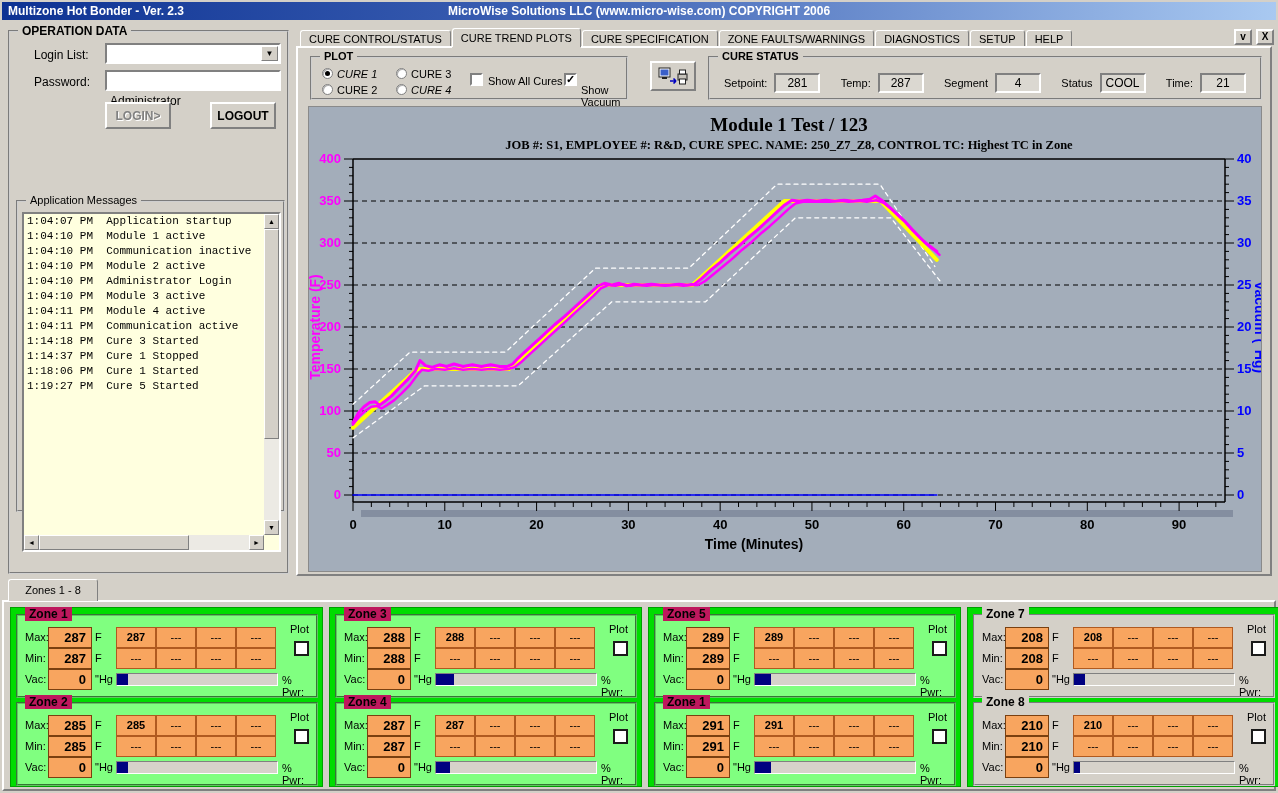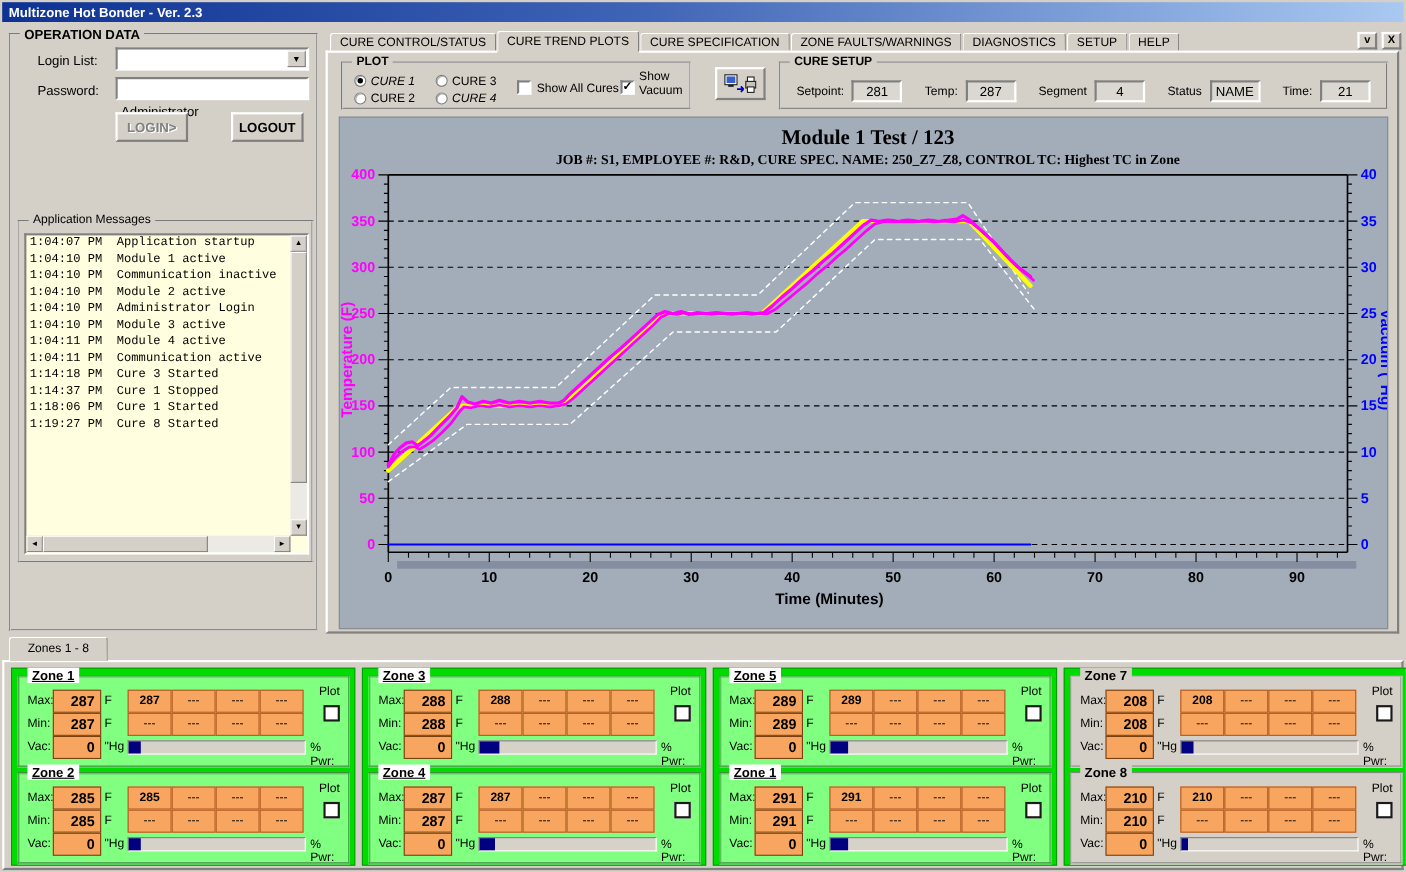--- a/index.html
+++ b/index.html
@@ -22,21 +22,21 @@
   .fldlabel { position:absolute; font-size:12px; }
   .combo { position:absolute; background:#fff; border:2px solid; border-color:#808080 #fff #fff #808080; font-size:12px; }
   .combo .cval { position:absolute; left:3px; top:2px;margin-top:47px; }
   .combo .ddbtn { position:absolute; right:1px; top:1px; bottom:1px; width:17px; background:#D4D0C8;
     border:1px solid; border-color:#fff #808080 #808080 #fff; font-size:8px; text-align:center; line-height:14px; }
   .btn { position:absolute; background:#D4D0C8; border:2px solid; border-color:#fff #808080 #808080 #fff;
     font-weight:bold; font-size:12px; text-align:center; cursor:default; }
   .btn.disabled { color:#808080; text-shadow:1px 1px 0 #fff; }
 
   #msggroup { position:absolute; left:6px; top:168px; width:269px; height:312px; border:2px groove #cfcfcf; }
-  #msglist { position:absolute; left:4px; top:10px; width:259px; height:292px; background:#FFFFDF;
+  #msglist { position:absolute; left:4px; top:10px; width:259px; height:340px; background:#FFFFDF;
     border:2px solid; border-color:#808080 #fff #fff #808080; overflow:hidden; }
   .msgline { font-family:"Liberation Mono",monospace; font-size:11px; line-height:15px; white-space:pre; padding-left:3px; }
   .sb-v { position:absolute; right:0; top:0; bottom:15px; width:15px; background:#ECEAE4; }
   .sb-h { position:absolute; left:0; right:15px; bottom:0; height:15px; background:#ECEAE4; }
   .sb-btn { position:absolute; width:15px; height:15px; background:#D4D0C8;
     border:1px solid; border-color:#fff #808080 #808080 #fff; font-size:7px; text-align:center; line-height:13px; color:#000; }
   .sb-thumb { position:absolute; background:#D4D0C8; border:1px solid; border-color:#fff #808080 #808080 #fff; }
 
   #commbox { position:absolute; left:6px; top:504px; width:269px; height:36px;
     border:2px solid; border-color:#808080 #fff #fff #808080; }
@@ -78,36 +78,37 @@
   #zonestab { left:8px; top:579px; width:90px; height:22px; background:#D4D0C8;
     border:1px solid #808080; border-bottom:none; border-top:1px solid #fff; border-left:1px solid #fff;
     border-radius:3px 3px 0 0; text-align:center; line-height:20px; font-size:11px; z-index:2; }
   #zonescontainer { left:2px; top:600px; width:1274px; height:191px; background:#D4D0C8;
     border:2px solid; border-color:#fff #808080 #808080 #fff; }
   .zpanel { position:absolute; top:5px; width:313px; height:180px; background:#00DC00; border:1px solid #00A000; }
   .zonebox { position:absolute; left:5px; width:302px; height:84px; }
   .zb-green { background:#80FF80; border:2px groove #5fc75f; }
   .zb-gray  { background:#D4D0C8; border:2px groove #cfcfcf; }
   .ztitle { position:absolute; top:-9px; left:7px; font-weight:bold; font-size:12px; padding:0 4px; }
-  .zb-green .ztitle { background:#ffffff;text-decoration:underline; }
+  .zb-green .ztitle { background:#be185d; }
   .zb-gray .ztitle { background:#D4D0C8; }
   .zlabel { position:absolute; font-size:11px; }
   .zcell { position:absolute; background:#F8A55F; border:1px solid #7a4010; font-size:11px;
     text-align:center; line-height:19px; }
   .zval { font-weight:bold; font-size:13px; text-align:right; padding-right:5px; }
   .zgridc { border:1px solid #b05a20; font-weight:bold; }
   .zcheck { position:absolute; width:15px; height:15px; background:#fff; border:2px solid #1a1a1a; }
   .zpwr-track { position:absolute; height:13px; background:#D6D2CA; border:1px solid; border-color:#808080 #fff #fff #808080; }
   .zpwr-fill { height:100%; background:#000080; }
 </style>
 </head>
 <body>
 
 <div class="abs titlebar">
   <span class="ttl">Multizone Hot Bonder - Ver. 2.3</span>
+  <span class="ctr">MicroWise Solutions LLC (www.micro-wise.com)  COPYRIGHT 2006</span>
 </div>
 
 <div id="opgroup" class="abs groupbox">
   <span class="gb-label" style="font-size:12px">OPERATION DATA</span>
 
   <span class="fldlabel" style="left:24px;top:16px">Login List:</span>
   <div class="combo" style="left:95px;top:11px;width:176px;height:21px">
     <span class="cval">Administrator</span>
     <span class="ddbtn">▼</span>
   </div>
@@ -135,21 +136,21 @@
         <div class="msgline">1:04:10 PM  Module 1 active</div>
         <div class="msgline">1:04:10 PM  Communication inactive</div>
         <div class="msgline">1:04:10 PM  Module 2 active</div>
         <div class="msgline">1:04:10 PM  Administrator Login</div>
         <div class="msgline">1:04:10 PM  Module 3 active</div>
         <div class="msgline">1:04:11 PM  Module 4 active</div>
         <div class="msgline">1:04:11 PM  Communication active</div>
         <div class="msgline">1:14:18 PM  Cure 3 Started</div>
         <div class="msgline">1:14:37 PM  Cure 1 Stopped</div>
         <div class="msgline">1:18:06 PM  Cure 1 Started</div>
-        <div class="msgline">1:19:27 PM  Cure 8 Started</div>
+        <div class="msgline">1:19:27 PM  Cure 5 Started</div>
       </div>
   </div>
 
 </div>
 
 <div id="tabrow" class="abs">
     <div class="tab">CURE CONTROL/STATUS</div>
     <div class="tab active">CURE TREND PLOTS</div>
     <div class="tab">CURE SPECIFICATION</div>
     <div class="tab">ZONE FAULTS/WARNINGS</div>
@@ -160,21 +161,21 @@
 <div class="winbtn" style="left:1234px;top:29px">v</div>
 <div class="winbtn" style="left:1256px;top:29px">X</div>
 
 <div id="tabpage" class="abs">
 
   <div id="plotgroup">
     <span class="gb-label" style="font-size:11px">PLOT</span>
     <span class="checkbox" style="left:158px;top:15px"></span>
     <span class="rlabel" style="left:176px;top:17px">Show All Cures</span>
     <span class="checkbox" style="left:252px;top:15px">✓</span>
-    <span class="rlabel" style="left:269px;top:6px;width:46px;line-height:12px">Show Vacuum</span>
+    <span class="rlabel" style="left:269px;top:26px;width:46px;line-height:12px">Show Vacuum</span>
   <span class="radio sel" style="left: 10px; top: 10px;"></span>
       <span class="rlabel" style="left: 25px; top: 10px; font-style: italic;">CURE 1</span>
       <span class="radio" style="left: 10px; top: 26px;"></span>
       <span class="rlabel" style="left: 25px; top: 26px;">CURE 2</span>
       <span class="radio" style="left: 84px; top: 10px;"></span>
       <span class="rlabel" style="left: 99px; top: 10px;">CURE 3</span>
       <span class="radio" style="left: 84px; top: 26px;"></span>
       <span class="rlabel" style="left: 99px; top: 26px; font-style: italic;">CURE 4</span>
     </div>
 
@@ -184,36 +185,36 @@
       <rect x="2.5" y="3.5" width="8" height="6" fill="#3a5fc8"></rect>
       <rect x="4" y="11" width="5" height="2" fill="#222"></rect>
       <path d="M12 15 h6 M18 15 l-2.5 -2.5 M18 15 l-2.5 2.5" stroke="#0000c0" fill="none" stroke-width="1.6"></path>
       <rect x="20" y="8" width="9" height="6" fill="#c8c4bc" stroke="#222"></rect>
       <rect x="21.5" y="4" width="6" height="4" fill="#fff" stroke="#222"></rect>
       <rect x="21.5" y="13" width="6" height="5" fill="#fff" stroke="#222"></rect>
     </svg>
   </div>
 
   <div id="csgroup">
-    <span class="gb-label" style="font-size:11px">CURE SETUP</span>
+    <span class="gb-label" style="font-size:11px">CURE STATUS</span>
   <div class="csfield">
         <span class="lab">Setpoint:</span>
         <span class="val">281</span>
       </div>
       <div class="csfield">
         <span class="lab">Temp:</span>
         <span class="val">287</span>
       </div>
       <div class="csfield">
         <span class="lab">Segment</span>
         <span class="val">4</span>
       </div>
       <div class="csfield">
         <span class="lab">Status</span>
-        <span class="val">NAME</span>
+        <span class="val">COOL</span>
       </div>
       <div class="csfield">
         <span class="lab">Time:</span>
         <span class="val">21</span>
       </div>
     </div>
 
   <div id="chart" style="background: rgb(163, 173, 186);"><svg width="952" height="464" font-family="Liberation Sans, sans-serif">
         <text x="480" y="24" text-anchor="middle" font-family="Liberation Serif, serif" font-size="19" font-weight="bold">Module 1 Test / 123</text>
         <text x="480" y="42" text-anchor="middle" font-family="Liberation Serif, serif" font-size="12.5" font-weight="bold">JOB #: S1,   EMPLOYEE #: R&amp;D,   CURE SPEC. NAME: 250_Z7_Z8,   CONTROL TC: Highest TC in Zone</text>

